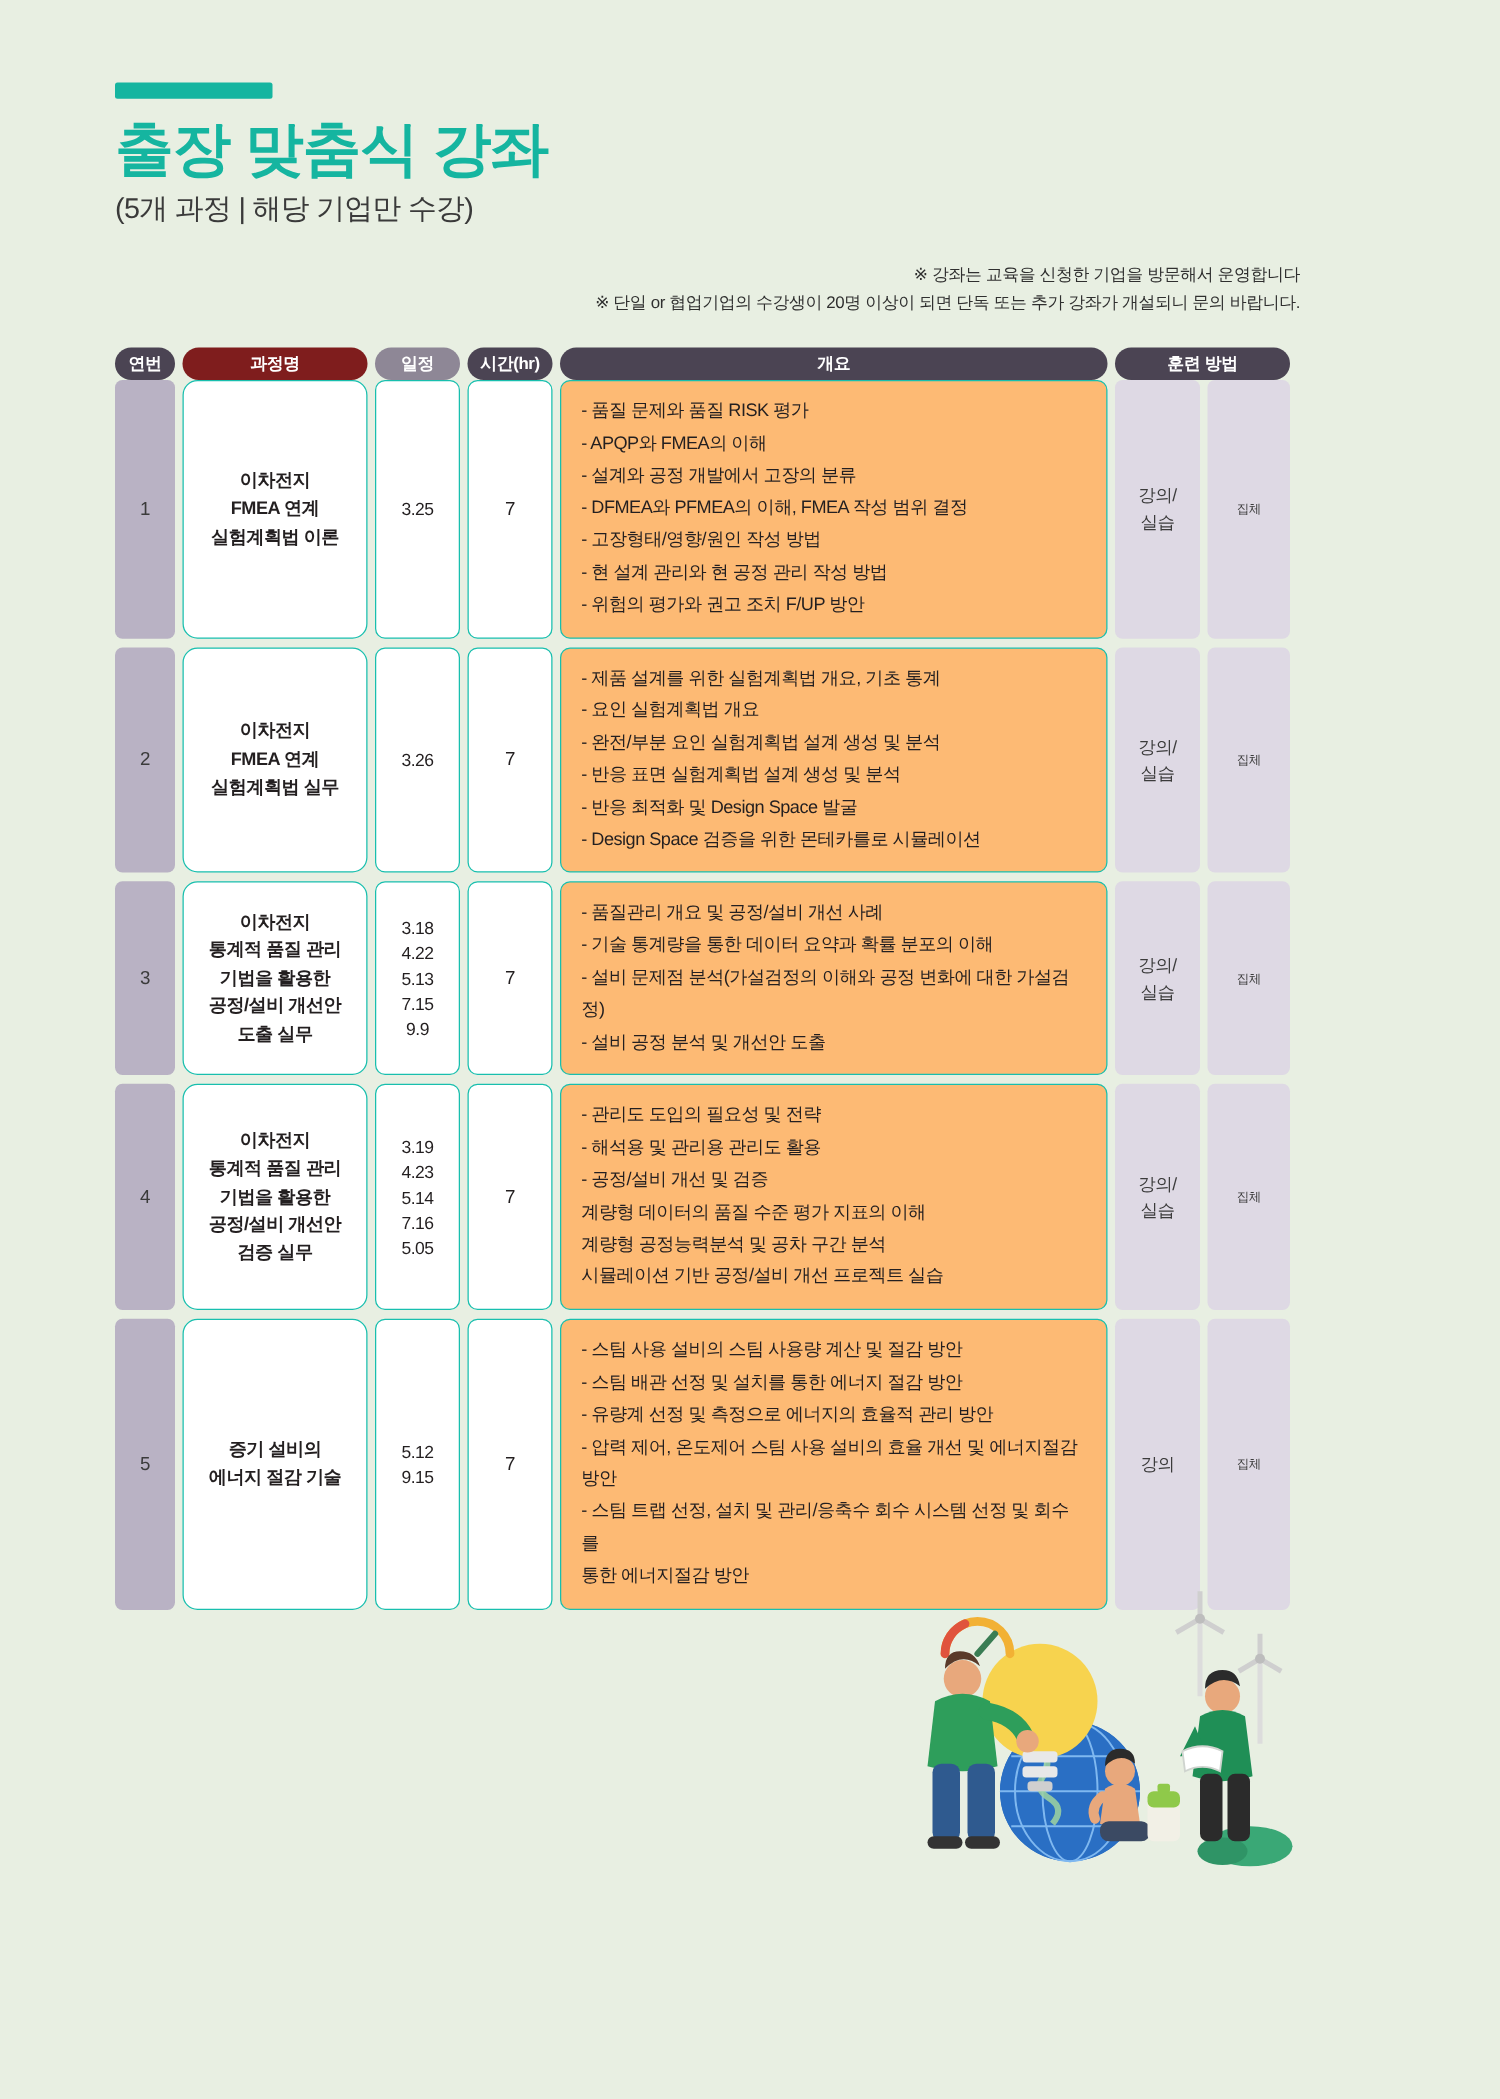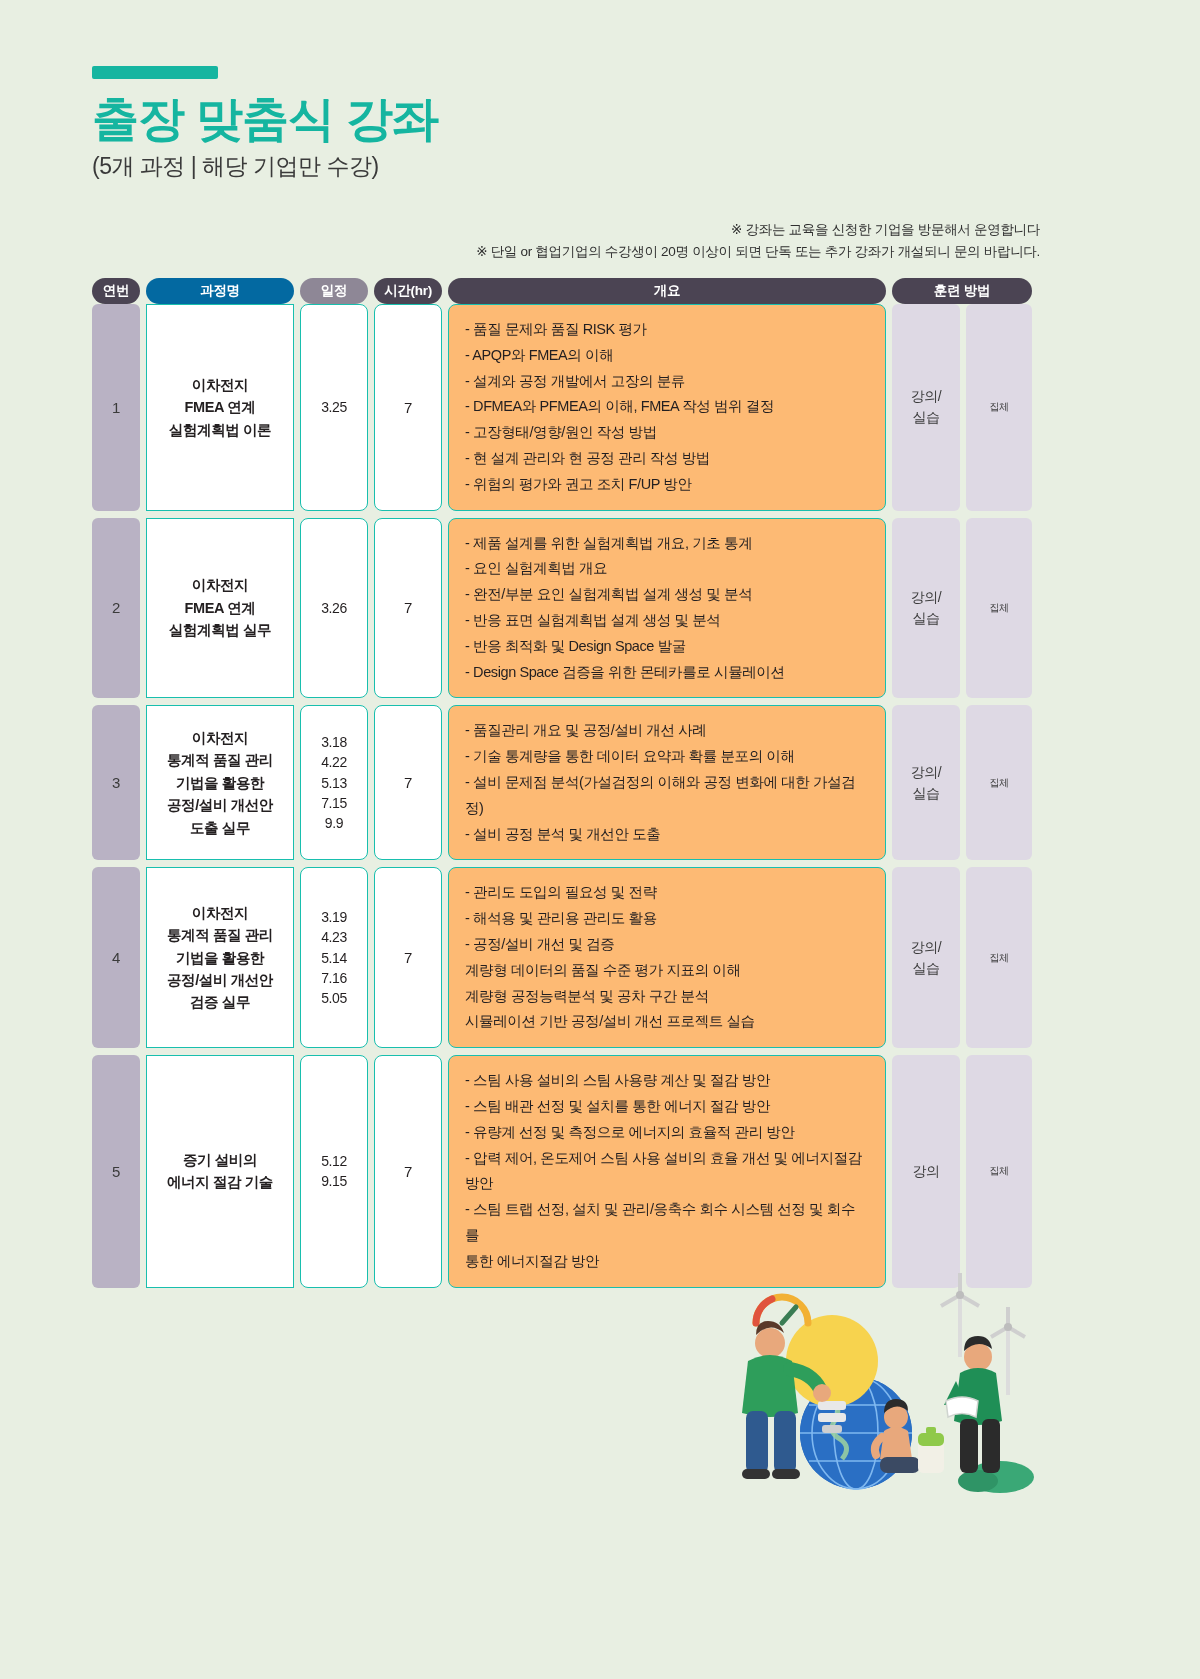--- a/index.html
+++ b/index.html
@@ -35,21 +35,21 @@
   .subtitle {
     margin-top: 6px;
     font-size: 23px;
     color: #3a3a3a;
     letter-spacing: -0.5px;
   }
 
   .notes {
     position: absolute;
     right: 160px;
-    top: 219px;
+    top: 209px;
     text-align: right;
     font-size: 13.5px;
     color: #2f2f2f;
     line-height: 1.65;
     letter-spacing: -0.3px;
   }
 
   
   .table {
     position: absolute;
@@ -67,21 +67,21 @@
     display: flex;
     align-items: center;
     justify-content: center;
     border-radius: 13px;
     color: #ffffff;
     font-size: 13.5px;
     font-weight: bold;
     letter-spacing: -0.3px;
   }
   .th.no     { width: 48px;  background: #4b4453; }
-  .th.course { width: 148px; background: #0369a1; }
+  .th.course { width: 148px; background: #7f1d1d; }
   .th.date   { width: 68px;  background: #8e8796; }
   .th.hours  { width: 68px;  background: #4b4453; }
   .th.outline{ flex: 1;      background: #4b4453; }
   .th.method { width: 140px; background: #4b4453; }
 
   .row {
     display: flex;
     gap: 6px;
     margin-bottom: 7px;
     align-items: stretch;
@@ -98,21 +98,21 @@
     width: 48px;
     background: #b9b2c4;
     border-radius: 6px;
     font-size: 15px;
     color: #3b3b3b;
   }
   .c-course {
     width: 148px;
     background: #ffffff;
     border: 1.6px solid #18bfae;
-    border-radius: 0;
+    border-radius: 12px;
     font-weight: bold;
     line-height: 1.55;
     font-size: 14.5px;
     padding: 4px 6px;
   }
   .c-date {
     width: 68px;
     background: #ffffff;
     border: 1.6px solid #18bfae;
     border-radius: 8px;

